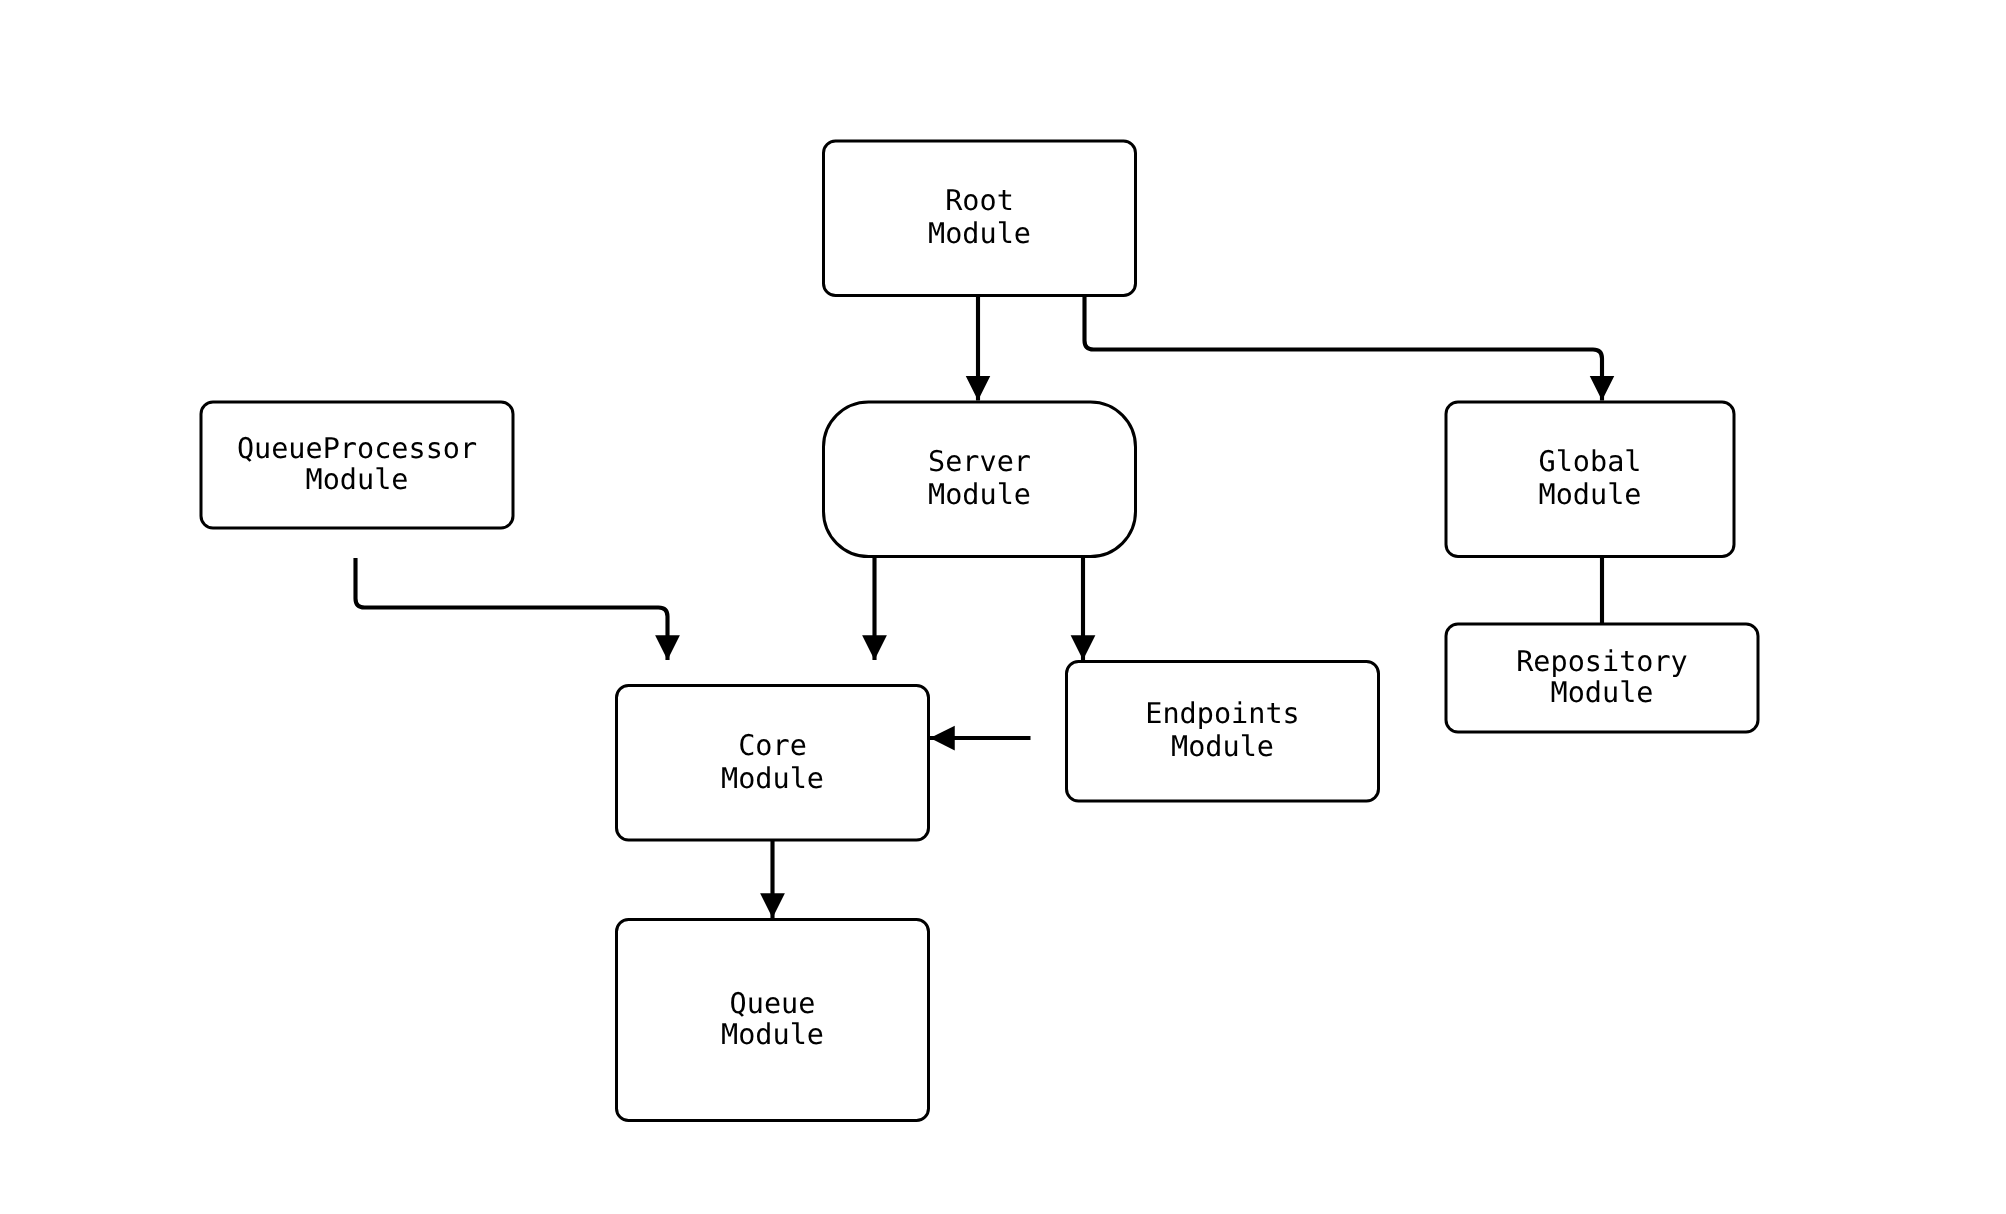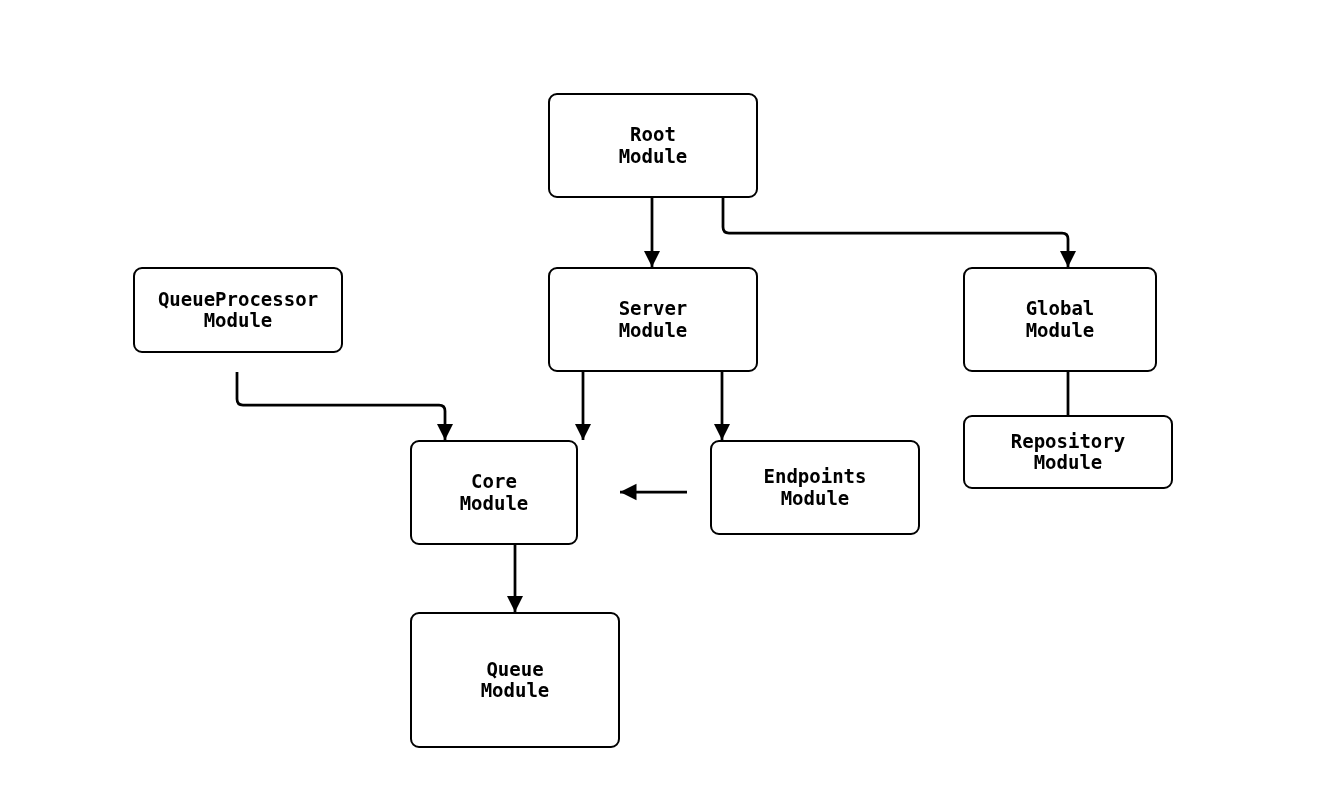--- a/index.html
+++ b/index.html
@@ -25,21 +25,21 @@
     border: 2.75px solid var(--stroke, #000000);
     border-radius: 9px;
     background: var(--node-fill, #ffffff);
     display: flex;
     align-items: center;
     justify-content: center;
     text-align: center;
   }
   .node-label {
     font-family: "DejaVu Sans Mono", "Liberation Mono", monospace;
-    font-weight: 700;
+    font-weight: 400;
     font-size: 19px;
     line-height: 21.5px;
     color: var(--text-color, #000000);
     white-space: pre-line;
     letter-spacing: 0px;
   }
 </style>
 </head>
 <body>
 
@@ -61,29 +61,29 @@
     </svg>
 
 <div class="node" style="left: 548px; top: 93px; width: 210px; height: 105px;">
       <span class="node-label">Root
 Module</span>
     </div>
     <div class="node" style="left: 133px; top: 267px; width: 210px; height: 86px;">
       <span class="node-label">QueueProcessor
 Module</span>
     </div>
-    <div class="node" style="left: 548px; top: 267px; width: 210px; height: 105px;">
+    <div class="node" style="left: 548px; top: 267px; width: 210px; height: 105px; border-radius: 31px;">
       <span class="node-label">Server
 Module</span>
     </div>
     <div class="node" style="left: 963px; top: 267px; width: 194px; height: 105px;">
       <span class="node-label">Global
 Module</span>
     </div>
-    <div class="node" style="left: 410px; top: 440px; width: 168px; height: 105px;">
+    <div class="node" style="left: 410px; top: 456px; width: 210px; height: 105px;">
       <span class="node-label">Core
 Module</span>
     </div>
     <div class="node" style="left: 710px; top: 440px; width: 210px; height: 95px;">
       <span class="node-label">Endpoints
 Module</span>
     </div>
     <div class="node" style="left: 963px; top: 415px; width: 210px; height: 74px;">
       <span class="node-label">Repository
 Module</span>

